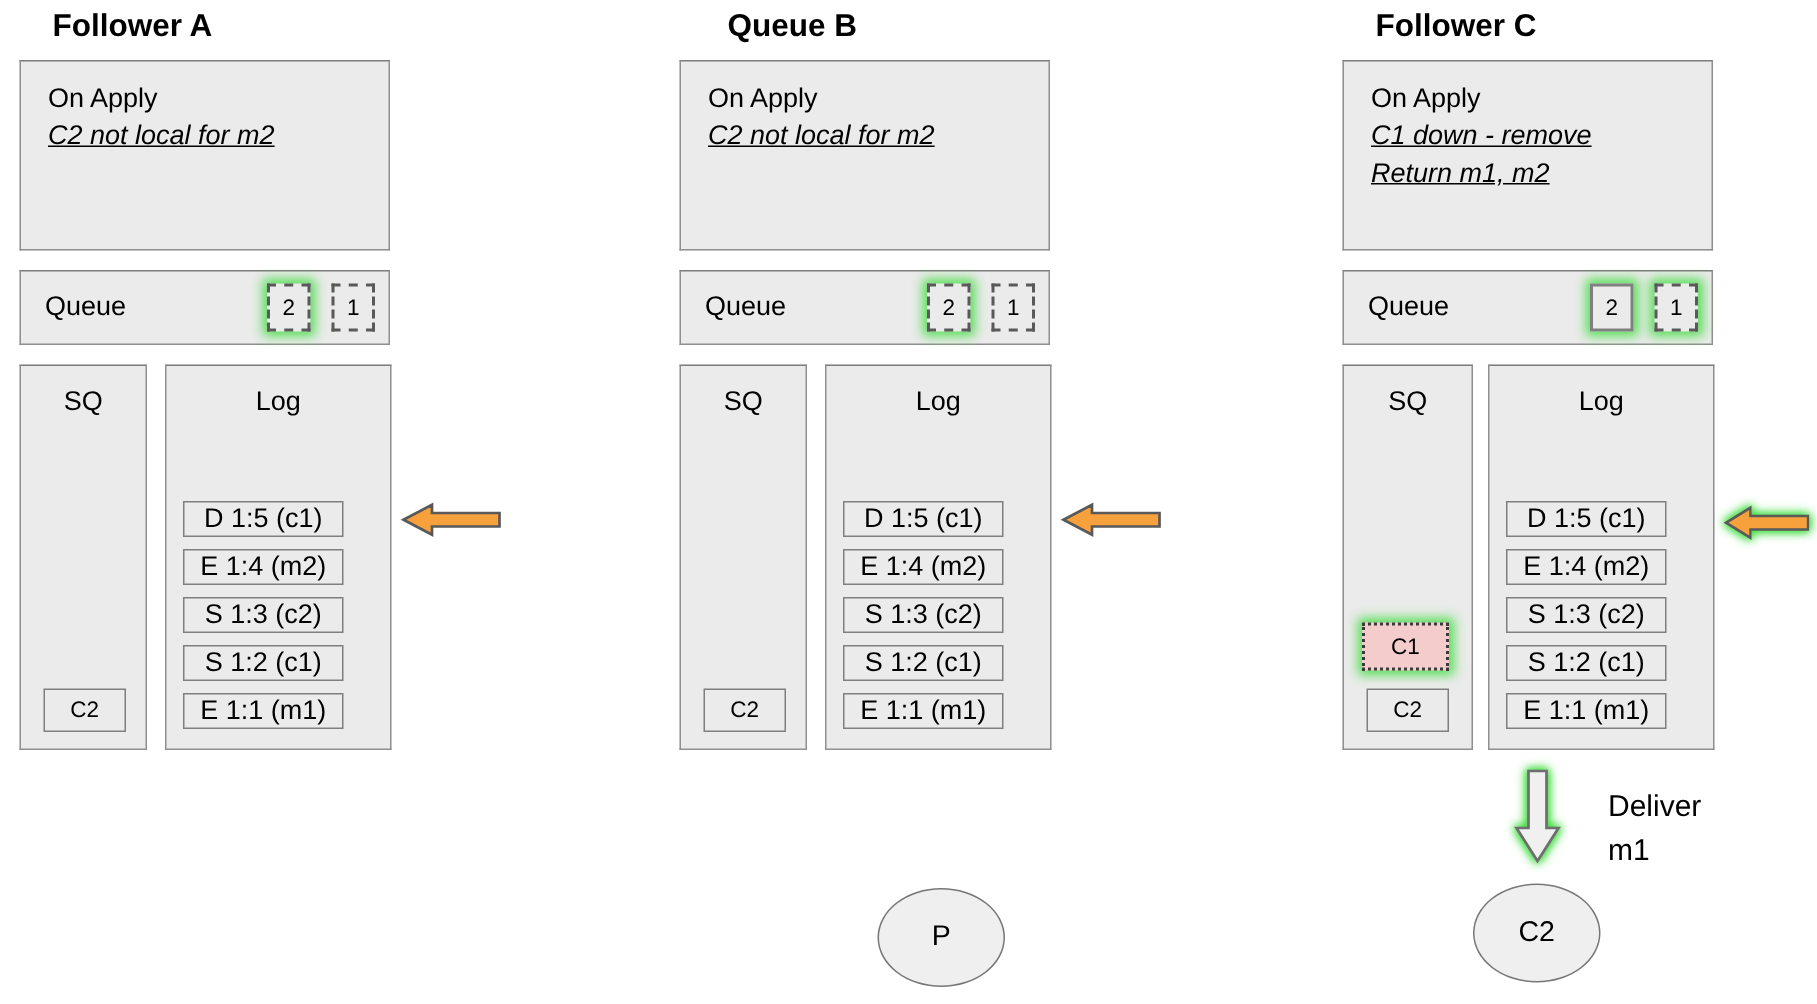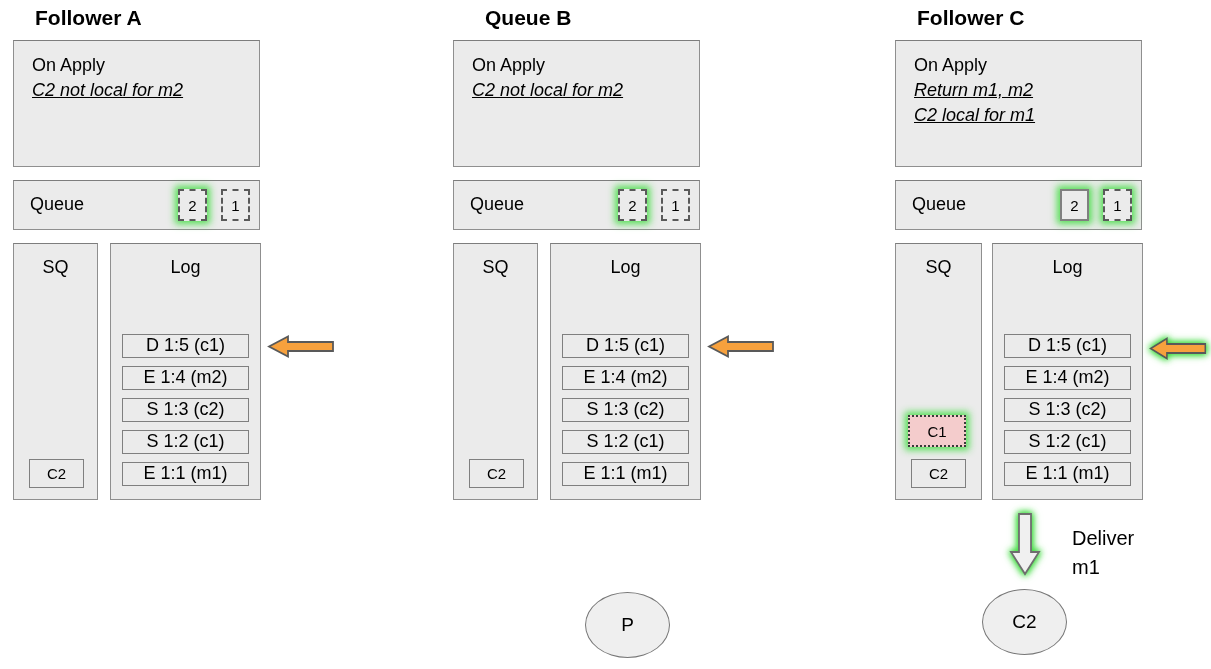--- a/index.html
+++ b/index.html
@@ -36,21 +36,21 @@
 
   .mini{
     position:absolute;box-sizing:border-box;background:#ebebeb;border:1.5px solid #7f7f7f;
     display:flex;align-items:center;justify-content:center;font-size:15px;
   }
   .c2-slot{left:16px;top:459px;width:55px;height:29px;}
   .c1-slot{left:13px;top:415px;width:58px;height:32px;background:#f4cccc;border:2px dotted #3a3a3a;}
 
   .log-box{top:243px;left:97px;width:151px;height:257px;}
   .entry{
-    position:absolute;left:109px;width:127px;height:24px;box-sizing:border-box;
+    position:absolute;left:109px;width:107px;height:24px;box-sizing:border-box;
     background:#ebebeb;border:1.5px solid #7f7f7f;
     text-align:center;font-size:18px;line-height:20px;white-space:nowrap;
   }
   .e0{top:334px;} .e1{top:366px;} .e2{top:398px;} .e3{top:430px;} .e4{top:462px;}
 
   .apply-arrow{position:absolute;left:254px;top:334px;width:68px;height:25px;overflow:visible;}
   #col-c .apply-arrow{width:58px;top:336px;}
   .svg-glow{filter:drop-shadow(0 0 3px #44dd44) drop-shadow(0 0 3px #44dd44);}
 
   .ellipse{
@@ -131,22 +131,22 @@
   </svg>
 
   <div class="ellipse">P</div>
 </div>
 
 <div class="column" id="col-c">
   <div class="col-title">Follower C</div>
 
   <div class="panel onapply">
     <div>On Apply</div>
+    <div class="iline">C1 down - remove</div>
     <div class="iline">Return m1, m2</div>
-    <div class="iline">C2 local for m1</div>
   </div>
 
   <div class="panel queue-box"></div>
   <div class="queue-label">Queue</div>
   <div class="qslot s2 solid glow">2</div>
   <div class="qslot s1 glow">1</div>
 
   <div class="panel sq-box">
     <div class="box-label">SQ</div>
   </div>

